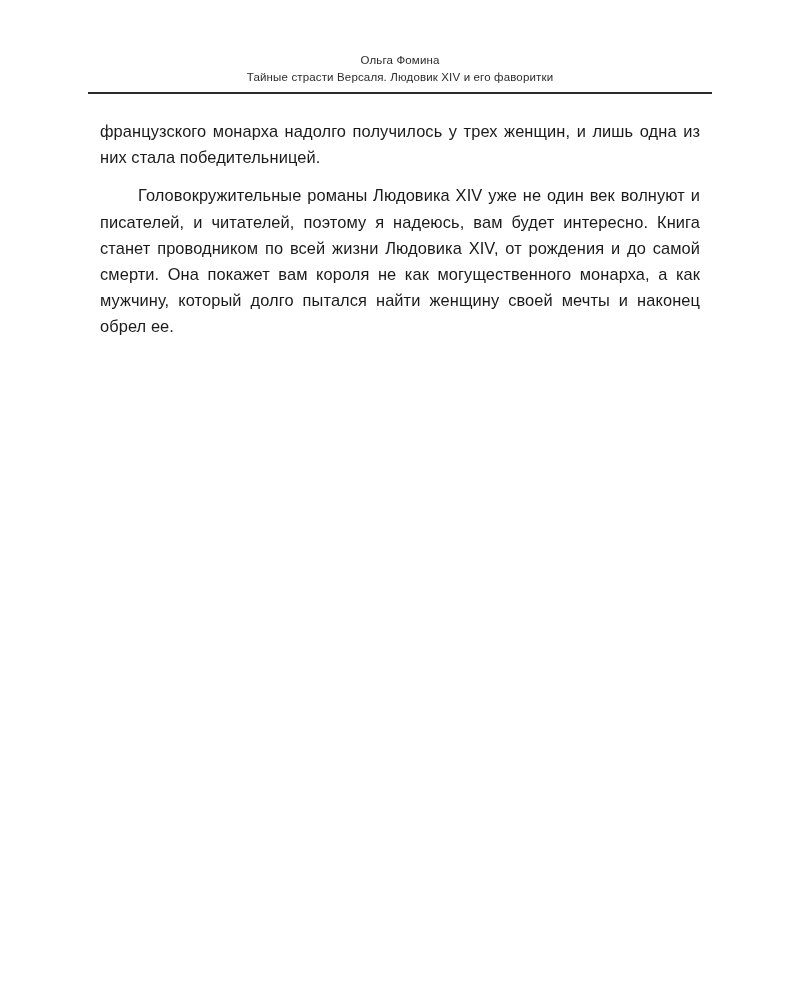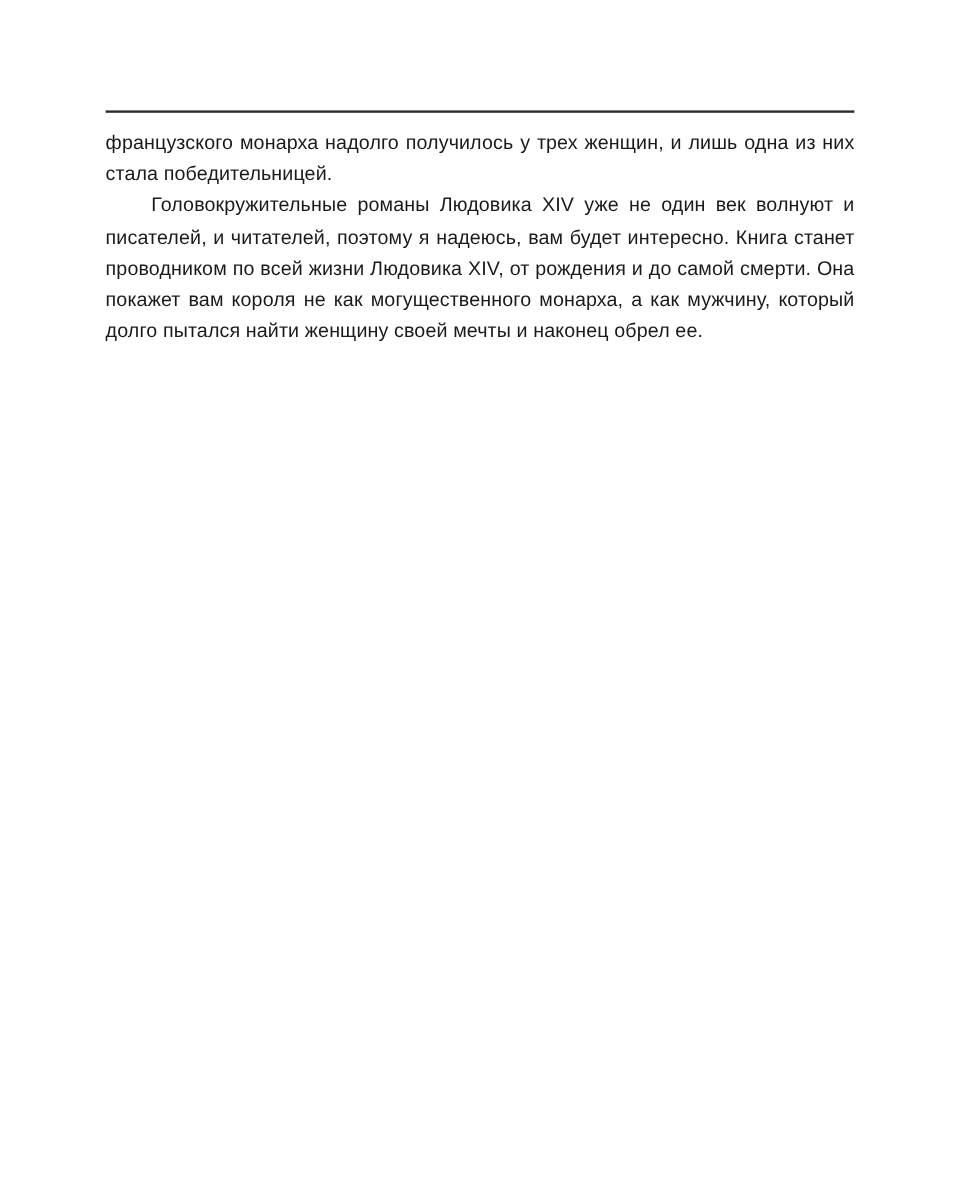--- a/index.html
+++ b/index.html
@@ -48,21 +48,21 @@
   }
 
   .body-text {
     position: absolute;
     top: 106px;
     left: 88px;
     width: 624px;
   }
 
   .body-text p {
-    margin: 0;
+    margin: 12px;
     font-size: 16.4px;
     line-height: 26.2px;
     color: #1a1a1a;
     text-align: justify;
     text-justify: inter-word;
     letter-spacing: 0.1px;
   }
 
   .body-text p.indent {
     text-indent: 38px;
@@ -75,20 +75,24 @@
   
   .nojustify-last:last-line {
     text-align: left;
   }
 </style>
 </head>
 <body>
 
 <div class="page">
 
+  <div class="running-head">
+    <div class="line">Ольга Фомина</div>
+    <div class="line">Тайные страсти Версаля. Людовик XIV и его фаворитки</div>
+  </div>
 
   <div class="rule"></div>
 
   <div class="body-text">
     <p class="nojustify-last">французского монарха надолго получилось у трех женщин, и лишь одна из них стала победительницей.</p>
     <p class="indent">Головокружительные романы Людовика XIV уже не один век волнуют и писателей, и читателей, поэтому я надеюсь, вам будет интересно. Книга станет проводником по всей жизни Людовика XIV, от рождения и до самой смерти. Она покажет вам короля не как могущественного монарха, а как мужчину, который долго пытался найти женщину своей мечты и наконец обрел ее.</p>
   </div>
 
 </div>
 

